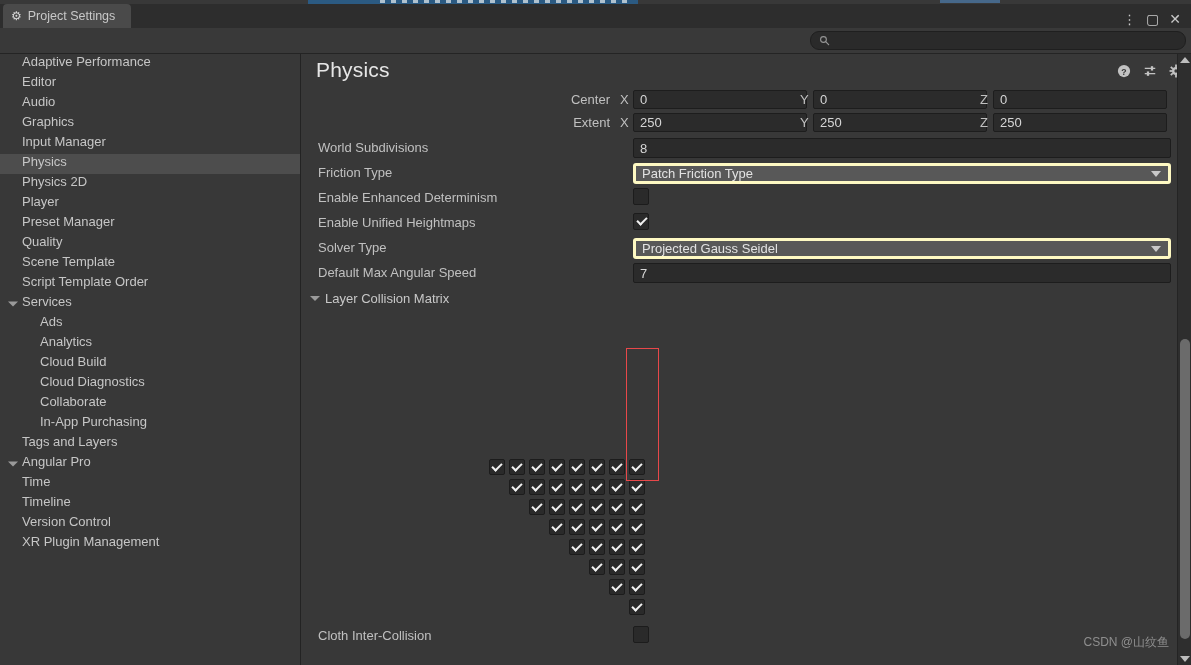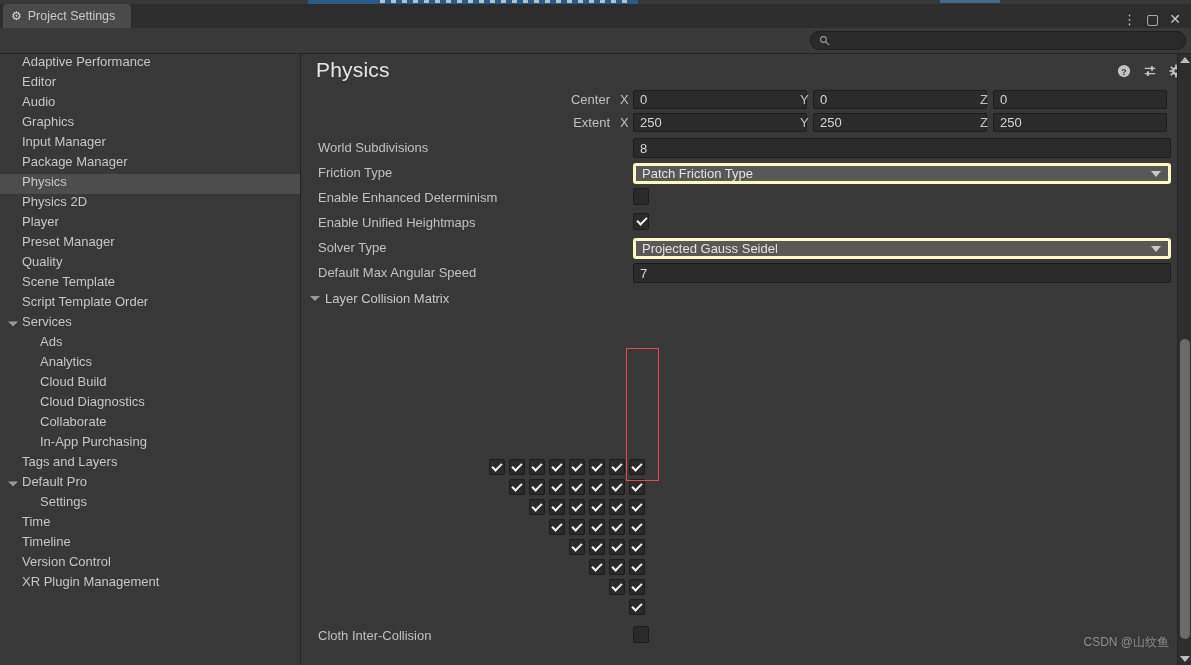--- a/index.html
+++ b/index.html
@@ -217,23 +217,20 @@
       </div>
       <div class="side-item">
         <span>Audio</span>
       </div>
       <div class="side-item">
         <span>Graphics</span>
       </div>
       <div class="side-item">
         <span>Input Manager</span>
       </div>
-      <div class="side-item">
-        <span>Package Manager</span>
-      </div>
       <div class="side-item sel">
         <span>Physics</span>
       </div>
       <div class="side-item">
         <span>Physics 2D</span>
       </div>
       <div class="side-item">
         <span>Player</span>
       </div>
       <div class="side-item">
@@ -268,24 +265,21 @@
         <span>Collaborate</span>
       </div>
       <div class="side-item child">
         <span>In-App Purchasing</span>
       </div>
       <div class="side-item">
         <span>Tags and Layers</span>
       </div>
       <div class="side-item">
         <span class="tri"></span>
-        <span>Default Pro</span>
-      </div>
-      <div class="side-item child">
-        <span>Settings</span>
+        <span>Angular Pro</span>
       </div>
       <div class="side-item">
         <span>Time</span>
       </div>
       <div class="side-item">
         <span>Timeline</span>
       </div>
       <div class="side-item">
         <span>Version Control</span>
       </div>

